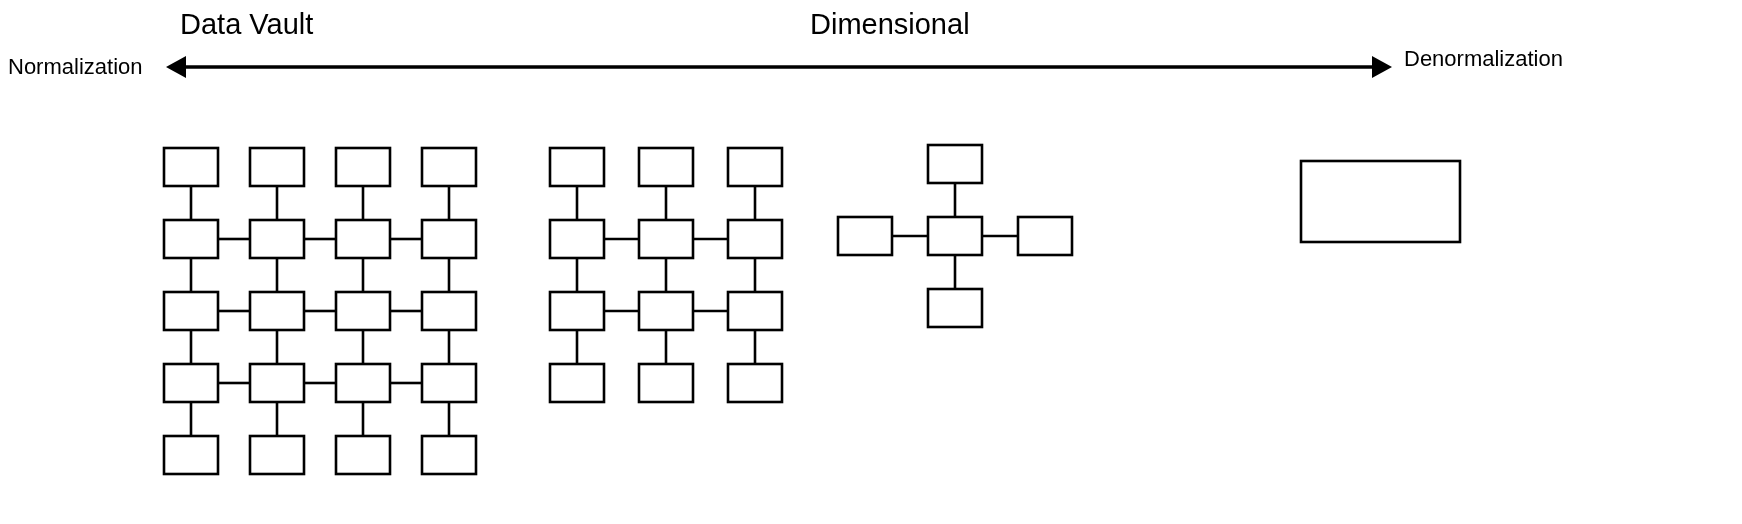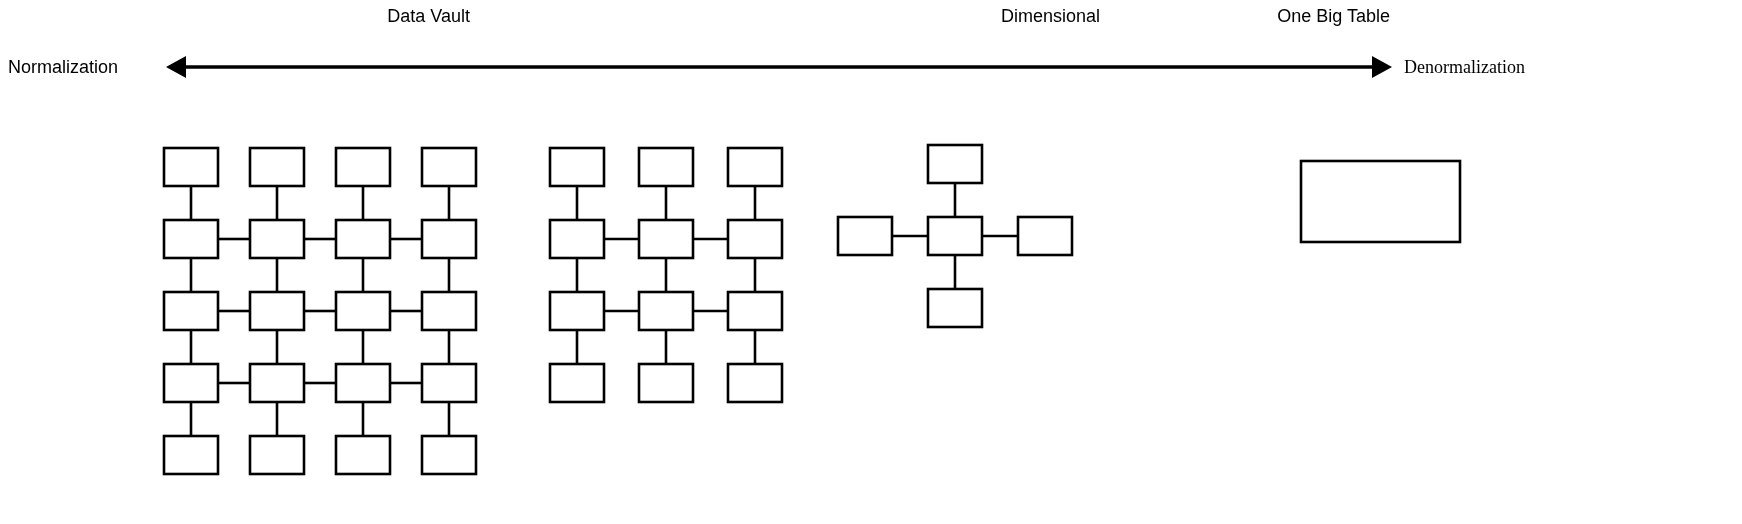--- a/index.html
+++ b/index.html
@@ -13,42 +13,42 @@
   }
   #stage {
     position: relative;
     width: 1742px;
     height: 524px;
     overflow: hidden;
     background: #ffffff;
   }
   .axis-end-label {
     position: absolute;
-    font-size: 18px;
+    font-size: 22px;
     line-height: 26px;
     color: #000000;
     white-space: nowrap;
     text-align: right;
   }
   #label-normalization {
     left: 8px;
     top: 54px;
   }
   #label-denormalization {
     left: 1404px;
-    top: 54px;
-    font-family: Liberation Serif, serif;
+    top: 46px;
   }
   .approach-label {
     position: absolute;
-    font-size: 18px;
+    font-size: 29px;
     line-height: 27px;
-    text-align: right;
+    text-align: left;
     color: #000000;
     white-space: nowrap;
+    margin-top: 8px;
   }
   .approach-label .line1,
   .approach-label .line2 {
     display: block;
   }
   #approach-dv     { left: 180px;  top: 3px;  width: 290px; }
   #approach-3nf    { left: 520px;  top: 3px;  width: 290px; }
   #approach-dim    { left: 810px;  top: 3px;  width: 290px; }
   #approach-obt    { left: 1100px; top: 3px;  width: 290px; }
 
@@ -89,21 +89,20 @@
   <div class="approach-label" id="approach-dv">
     <span class="line1">Data Vault</span>
   </div>
 
 
   <div class="approach-label" id="approach-dim">
     <span class="line1">Dimensional</span>
   </div>
 
   <div class="approach-label" id="approach-obt">
-    <span class="line1">One Big Table</span>
   </div>
 
   <svg id="diagram" viewBox="0 0 1742 524">
     <g id="axis-group">
         <line x1="186" y1="67" x2="1372" y2="67" class="axis-line"></line>
         <polygon points="166,67 186,56 186,78" class="axis-head"></polygon>
         <polygon points="1392,67 1372,56 1372,78" class="axis-head"></polygon>
       </g>
     <g id="dv-group">
         <line x1="191" y1="186" x2="191" y2="220" class="link"></line>

